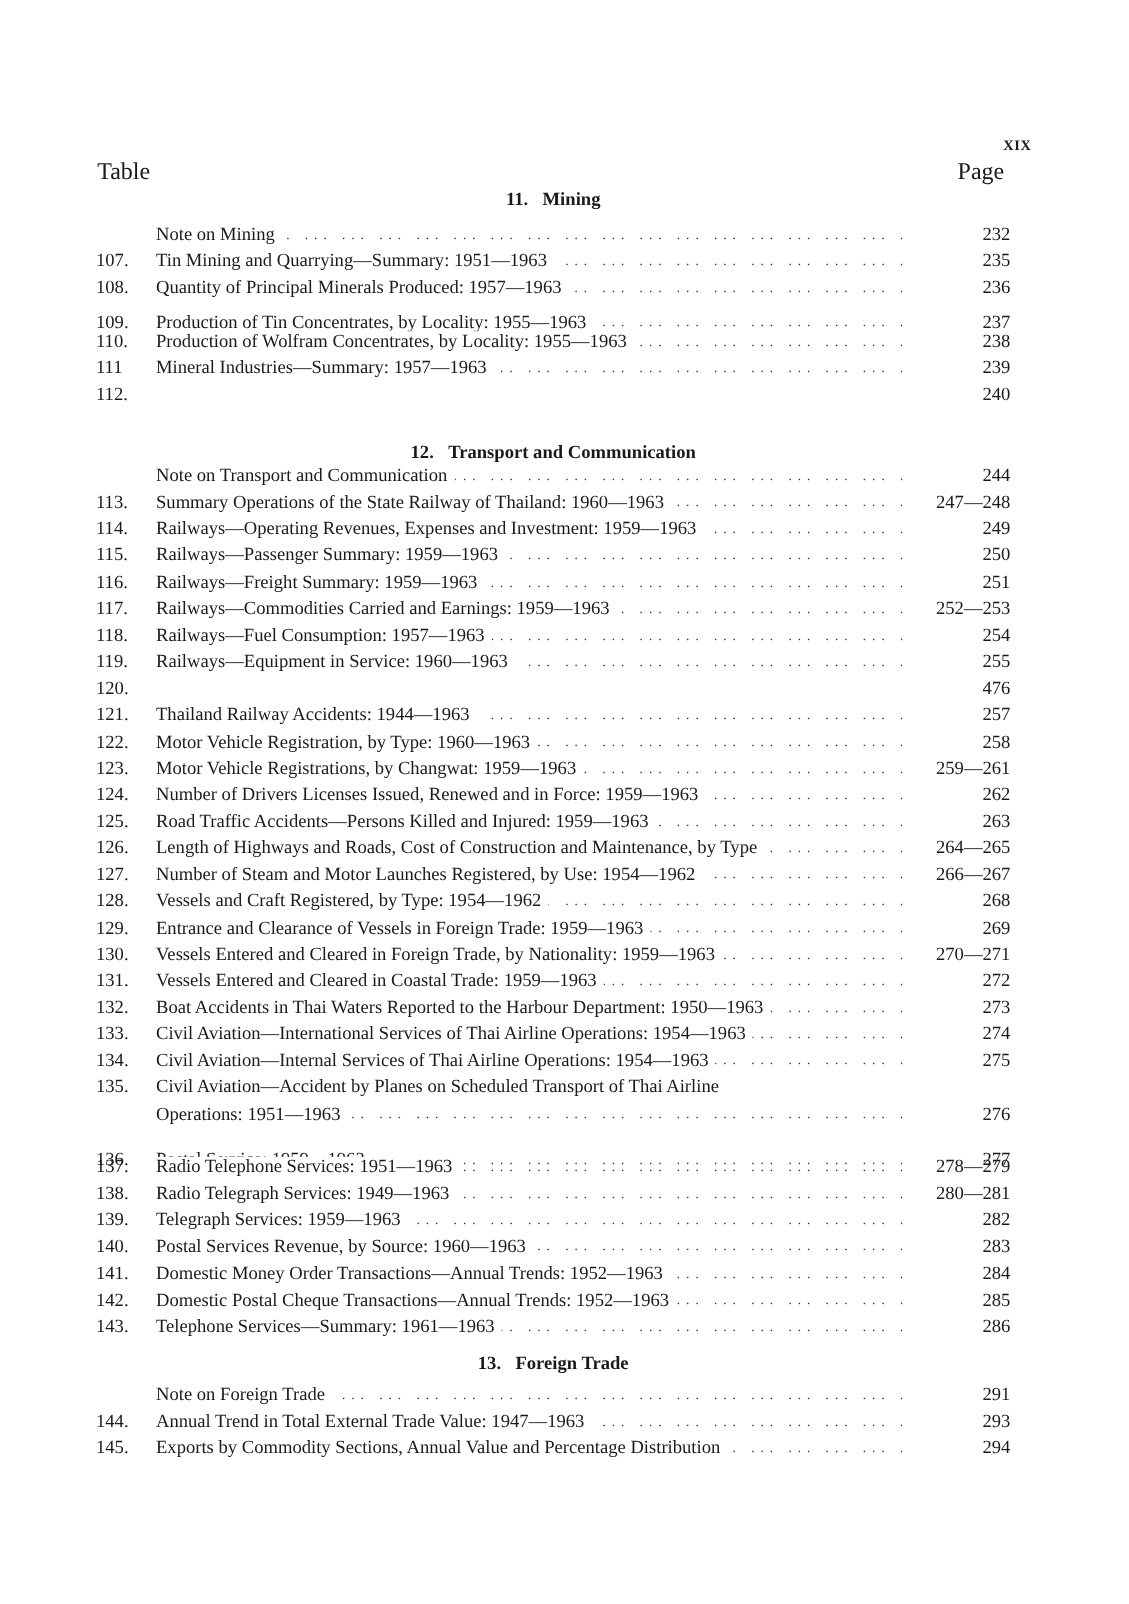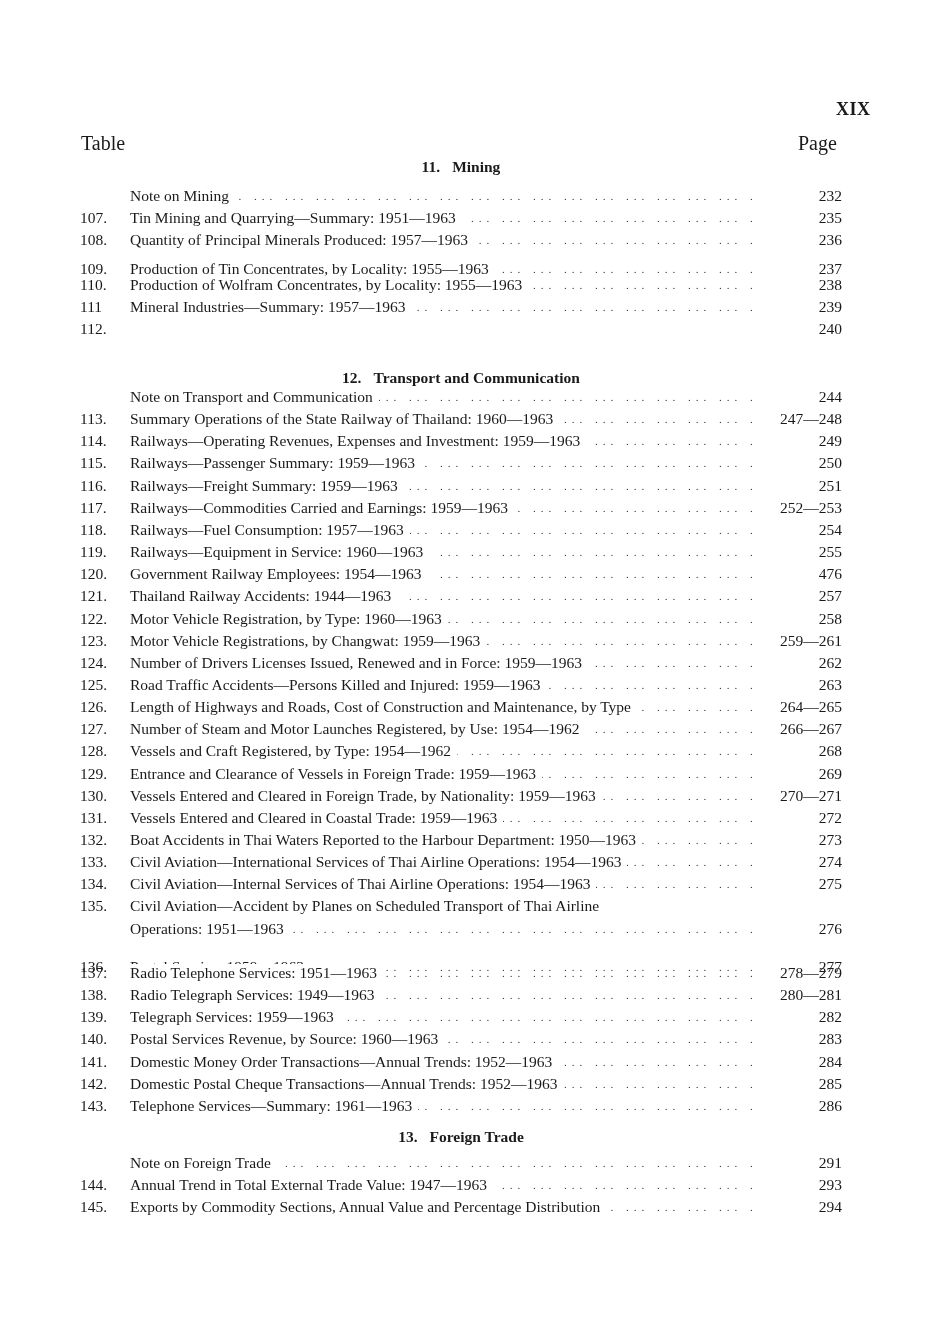--- a/index.html
+++ b/index.html
@@ -1,21 +1,21 @@
 <!DOCTYPE html>
 <html><head>
 <meta charset="utf-8">
 <style>
   html, body { margin: 0; padding: 0; background: #ffffff; }
   body {
     width: 941px; height: 1337px; position: relative; overflow: hidden;
     font-family: "Liberation Serif", "DejaVu Serif", serif;
     color: #1a1a1a;
   }
-  .page-num { position: absolute; top: 99px; left: 836px; font-size: 18px; font-weight: bold; letter-spacing: 0.5px; }
+  .page-num { position: absolute; top: 114px; left: 836px; font-size: 12px; font-weight: bold; letter-spacing: 0.5px; }
   .col-head { position: absolute; top: 132px; font-size: 20px; }
   .col-head.table { left: 81px; }
   .col-head.page { left: 798px; }
   .toc { position: absolute; left: 80px; top: 0; width: 762px; }
   .section-title { position: absolute; left: 0; width: 762px; text-align: center; font-size: 15.5px; font-weight: bold; }
   .section-title .num { margin-right: 12px; }
   .entry { position: absolute; left: 0; width: 762px; font-size: 15.5px; line-height: 22px; height: 22px; }
   .entry .no { position: absolute; left: 0; width: 46px; }
   .entry .title { position: absolute; left: 50px; right: 90px; white-space: nowrap; overflow: hidden; }
   .entry .title .t { background: #fff; padding-right: 6px; position: relative; z-index: 1; }
@@ -102,21 +102,21 @@
       <span class="title"><span class="t">Railways—Fuel Consumption: 1957—1963</span><span class="dots">... ... ... ... ... ... ... ... ... ... ... ... ... ... ... ... ... ... ... ... ... ... ... ... ... ...</span></span>
       <span class="pg">254</span>
     </div>
     <div class="entry" style="top: 541.05px;">
       <span class="no">119.</span>
       <span class="title"><span class="t">Railways—Equipment in Service: 1960—1963</span><span class="dots">... ... ... ... ... ... ... ... ... ... ... ... ... ... ... ... ... ... ... ... ... ... ... ... ... ...</span></span>
       <span class="pg">255</span>
     </div>
     <div class="entry" style="top: 563.2px;">
       <span class="no">120.</span>
-      <span class="title"><span class="t">Government Railway Employees: 1954—1963</span><span class="dots">... ... ... ... ... ... ... ... ... ... ... ... ... ... ... ... ... ... ... ... ... ... ... ... ... ...</span></span>
+      <span class="title"><span class="dots">... ... ... ... ... ... ... ... ... ... ... ... ... ... ... ... ... ... ... ... ... ... ... ... ... ...</span></span>
       <span class="pg">476</span>
     </div>
     <div class="entry" style="top: 585.35px;">
       <span class="no">121.</span>
       <span class="title"><span class="t">Thailand Railway Accidents: 1944—1963</span><span class="dots">... ... ... ... ... ... ... ... ... ... ... ... ... ... ... ... ... ... ... ... ... ... ... ... ... ...</span></span>
       <span class="pg">257</span>
     </div>
     <div class="entry" style="top: 607.5px;">
       <span class="no">122.</span>
       <span class="title"><span class="t">Motor Vehicle Registration, by Type: 1960—1963</span><span class="dots">... ... ... ... ... ... ... ... ... ... ... ... ... ... ... ... ... ... ... ... ... ... ... ... ... ...</span></span>

